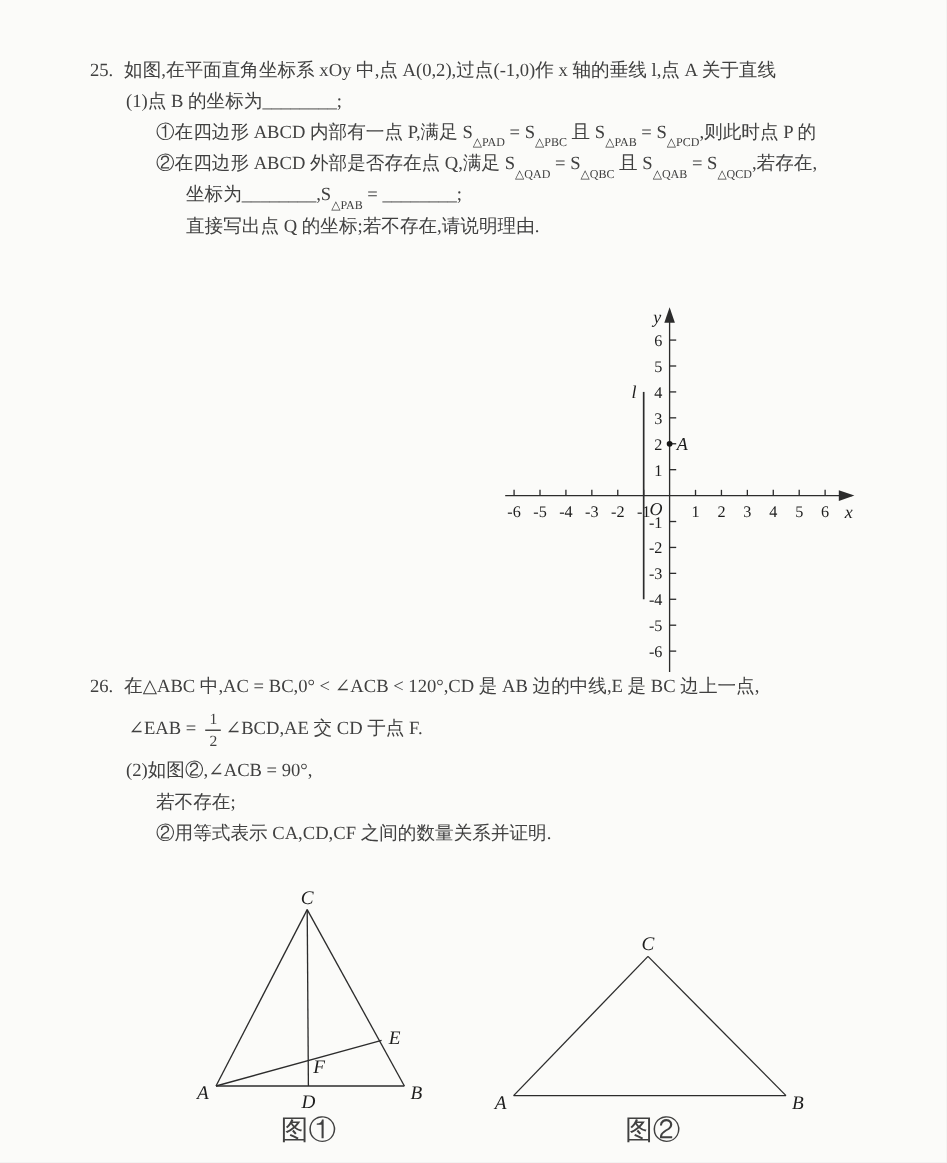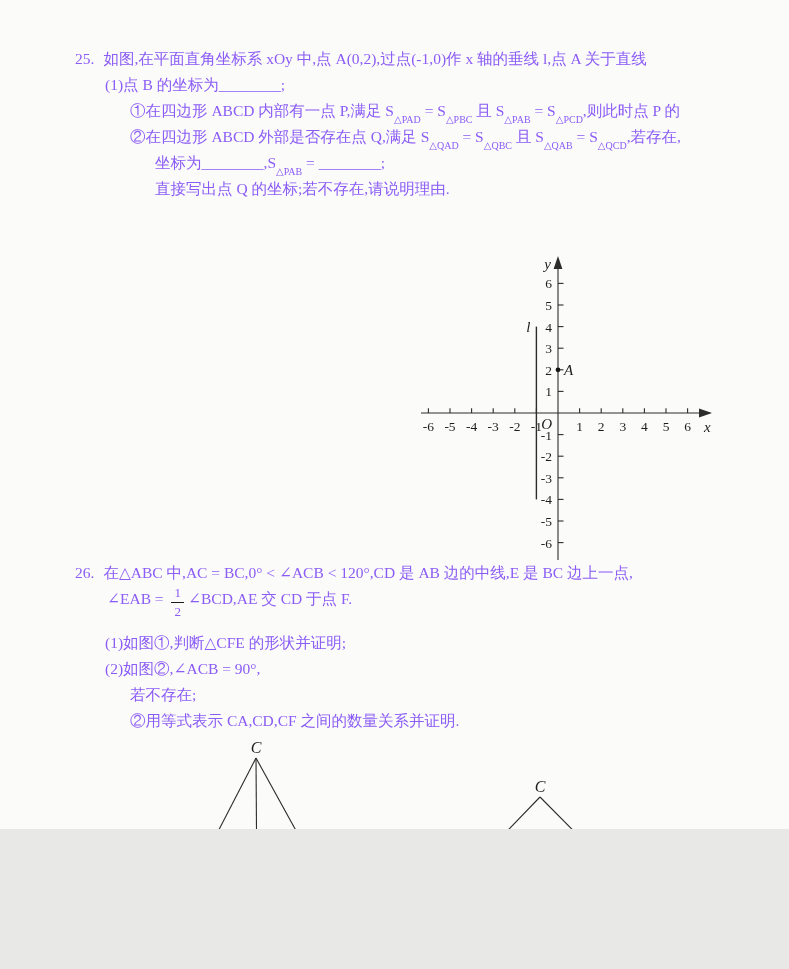--- a/index.html
+++ b/index.html
@@ -1,31 +1,31 @@
 <!DOCTYPE html>
 <html><head>
 <meta charset="utf-8">
 <style>
   html,body{margin:0;padding:0;background:#e8e8e6;}
   .page{
-    position:relative;width:789px;height:829px;margin:0 auto;
-    background:#fbfbf9;color:#8b5cf6;overflow:hidden;
+    position:relative;width:789px;height:969px;margin:0 auto;
+    background:#fbfbf9;color:#404040;overflow:hidden;
     font-family:"Liberation Serif","DejaVu Serif",serif;
     font-size:15.5px;line-height:26px;
   }
   .qblock{position:absolute;left:75px;right:30px;}
   #q25{top:46px;}
   #q26{top:560px;}
   .tline{white-space:nowrap;height:26px;}
   .tline span{white-space:pre;}
   .qnum{margin-right:9px;}
   .ind1{margin-left:30px;}
   .ind2{margin-left:55px;}
   .ind3{margin-left:80px;}
-  .eqline{display:flex;height:44px;margin-left:32px;}
+  .eqline{display:flex;align-items:center;height:44px;margin-left:32px;}
   sub{font-size:10px;line-height:1;position:relative;bottom:-3px;}
   .frac{display:inline-flex;flex-direction:column;align-items:center;line-height:1.05;font-size:13px;margin:0 4px;}
   .frac .num{padding:0 3px 2px;border-bottom:1px solid #1d1d1d;}
   .frac .den{padding-top:2px;}
   svg{position:absolute;overflow:visible;}
   #plane{left:413px;top:250px;}
   #fig1{left:148px;top:740px;}
   #fig2{left:410px;top:780px;}
   .pstroke{stroke:#2c2c2c;stroke-width:1.1;fill:none;}
   .heavy{stroke-width:1.4;}
@@ -114,21 +114,20 @@
       <text x="151" y="124.8" class="var" text-anchor="start">A</text>
     </svg>
 
   <div class="qblock" id="q26">
     <div class="tline"><span class="qnum">26.</span><span>在△ABC 中,AC = BC,0° &lt; ∠ACB &lt; 120°,CD 是 AB 边的中线,E 是 BC 边上一点,</span></div>
     <div class="tline eqline">
         <span>∠EAB = </span>
         <span class="frac"><span class="num">1</span><span class="den">2</span></span>
         <span>∠BCD,AE 交 CD 于点 F.</span>
       </div>
-    <div class="tline ind1">(1)如图①,判断△CFE 的形状并证明;</div>
     <div class="tline ind1">(2)如图②,∠ACB = 90°,</div>
     <div class="tline ind2">若不存在;</div>
     <div class="tline ind2">②用等式表示 CA,CD,CF 之间的数量关系并证明.</div>
   </div>
 
   <svg id="fig1" width="235" height="188">
     <line x1="32" y1="165" x2="189" y2="165" class="pstroke"></line>
     <line x1="32" y1="165" x2="108" y2="18" class="pstroke"></line>
     <line x1="108" y1="18" x2="189" y2="165" class="pstroke"></line>
     <line x1="108" y1="18" x2="109" y2="165" class="pstroke"></line>

